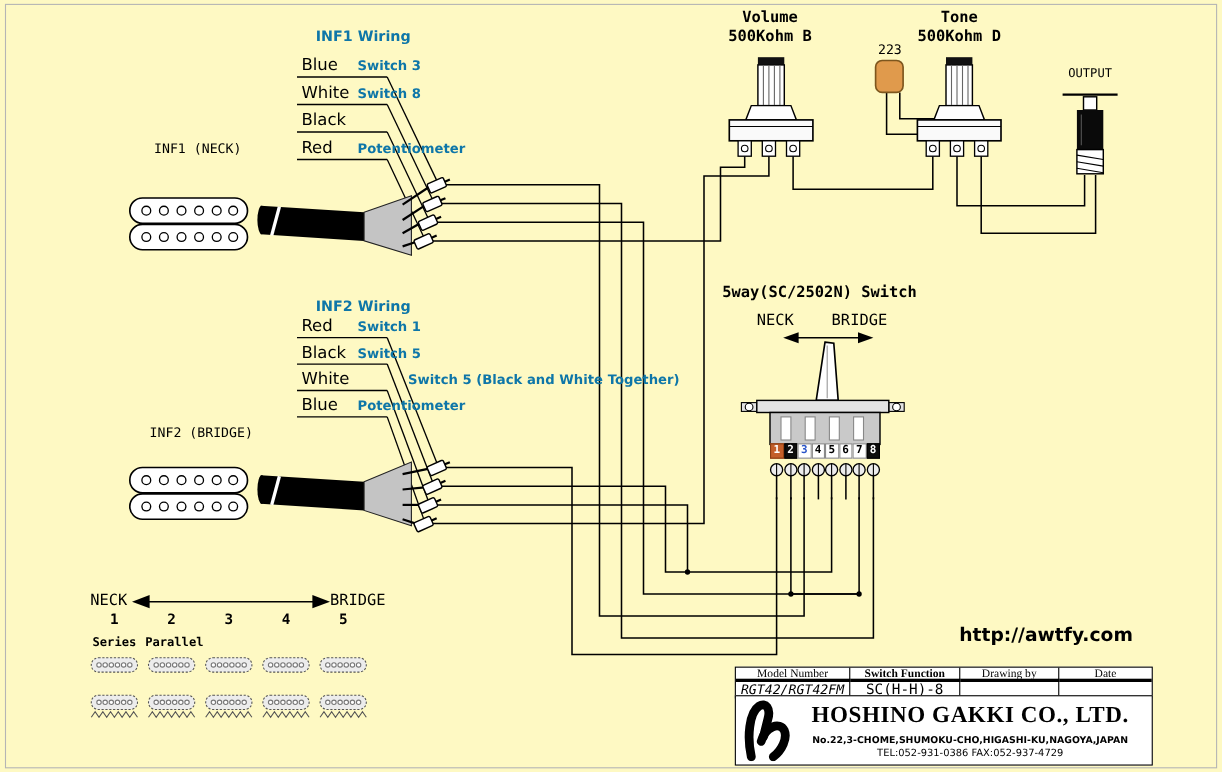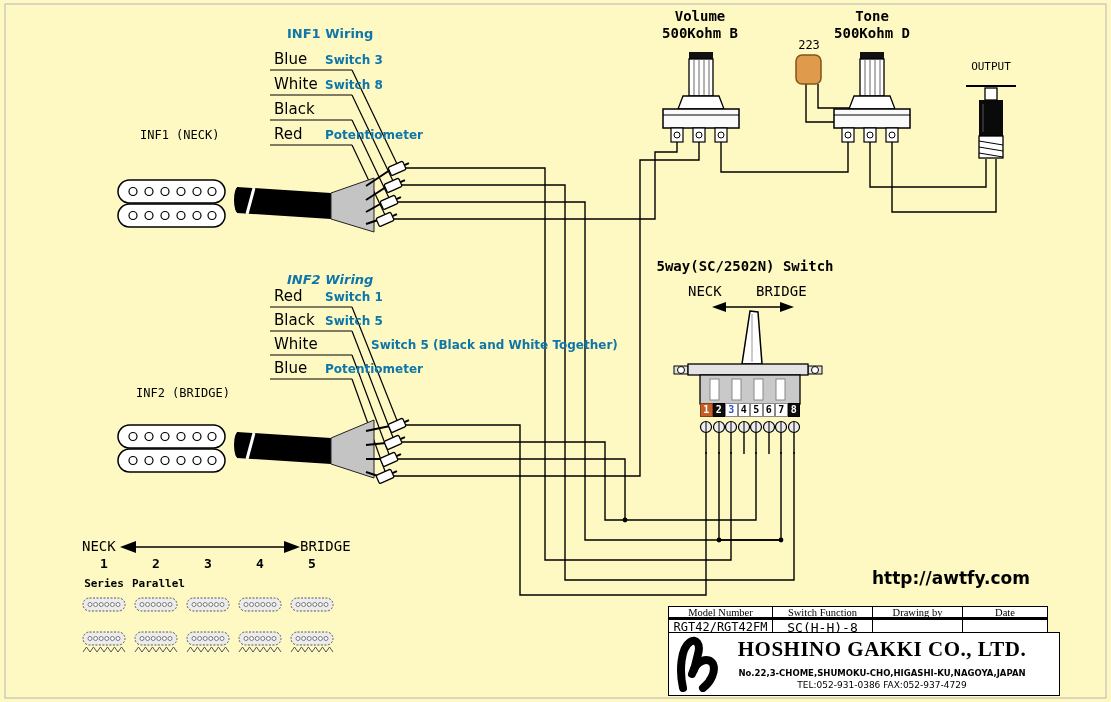--- a/index.html
+++ b/index.html
@@ -22,23 +22,23 @@
   .t-black{background:#0d0d0d;color:#fff;border-color:#000;}
   .t-blue{color:#2b55c8;}
   .pos-num{font:bold 13px "DejaVu Sans Mono",monospace;width:20px;text-align:center;}
   .pos-lbl{font:bold 11px "DejaVu Sans Mono",monospace;text-align:center;}
   .url{font:bold 17px "DejaVu Sans",sans-serif;}
   .spec-table{left:668px;top:606px;width:378px;border:1px solid #000;background:#fff;}
   .spec-row{display:flex;}
   .spec-cell{box-sizing:border-box;border-right:1px solid #000;text-align:center;overflow:hidden;}
   .spec-cell:last-child{border-right:none;}
   .spec-head{height:13px;line-height:12px;font:10.5px "Liberation Serif",serif;border-bottom:3px solid #000000;text-align:center;}
-  .spec-val{height:14px;line-height:14px;}
-  .w1{width:104px;} .w2{width:100px;} .w3{width:90px;} .w4{width:84px;}
-  .company-box{left:668px;top:632px;width:378px;height:62px;border:1px solid #000;background:#fff;padding-left:12px;}
+  .spec-val{height:14px;line-height:14px;font-style:italic;}
+  .w1{width:104px;} .w2{width:100px;font-weight:bold;} .w3{width:90px;} .w4{width:84px;}
+  .company-box{left:668px;top:632px;width:378px;height:62px;border:1px solid #000;background:#fff;}
   .company-name{position:absolute;left:52px;top:4px;width:322px;text-align:center;
                 font:bold 21px "Liberation Serif",serif;letter-spacing:.5px;}
   .company-addr{position:absolute;left:52px;top:35px;width:322px;text-align:center;
                 font:600 8.5px "DejaVu Sans",sans-serif;}
   .company-tel{position:absolute;left:52px;top:47px;width:322px;text-align:center;
                font:9px "DejaVu Sans",sans-serif;}
 </style>
 </head>
 <body>
 
@@ -282,21 +282,21 @@
   <div class="abs sec-title" style="left:287px;top:26px;">INF1 Wiring</div>
   <div class="abs wire-name" style="left:274px;top:50px;">Blue</div>
   <div class="abs wire-dest" style="left:325px;top:53px;">Switch 3</div>
   <div class="abs wire-name" style="left:274px;top:75px;">White</div>
   <div class="abs wire-dest" style="left:325px;top:78px;text-align:center;">Switch 8</div>
   <div class="abs wire-name" style="left:274px;top:100px;">Black</div>
   <div class="abs wire-name" style="left:274px;top:125px;">Red</div>
   <div class="abs wire-dest" style="left:325px;top:128px;">Potentiometer</div>
   <div class="abs tech-sm" style="left:140px;top:128px;">INF1 (NECK)</div>
 
-  <div class="abs sec-title" style="left:287px;top:272px;font-style:italic;">INF2 Wiring</div>
+  <div class="abs sec-title" style="left:287px;top:272px;">INF2 Wiring</div>
   <div class="abs wire-name" style="left:274px;top:287px;">Red</div>
   <div class="abs wire-dest" style="left:325px;top:290px;">Switch 1</div>
   <div class="abs wire-name" style="left:274px;top:311px;">Black</div>
   <div class="abs wire-dest" style="left:325px;top:314px;">Switch 5</div>
   <div class="abs wire-name" style="left:274px;top:335px;">White</div>
   <div class="abs wire-dest" style="left:344px;top:338px;margin-left:27px;">Switch 5 (Black and White Together)</div>
   <div class="abs wire-name" style="left:274px;top:359px;">Blue</div>
   <div class="abs wire-dest" style="left:325px;top:362px;">Potentiometer</div>
   <div class="abs tech-sm" style="left:136px;top:386px;">INF2 (BRIDGE)</div>
 

